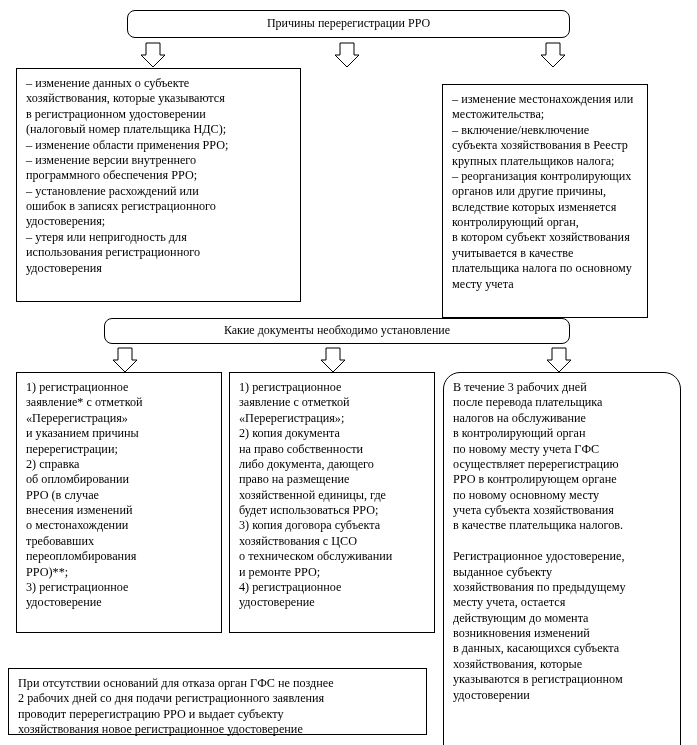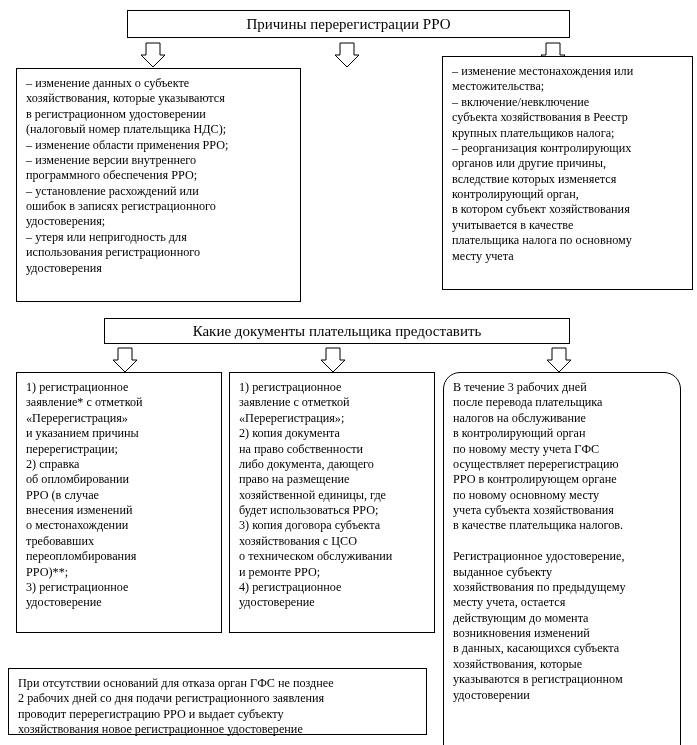--- a/index.html
+++ b/index.html
@@ -23,25 +23,26 @@
     box-sizing: border-box;
     border: 1px solid #000000;
     background: #ffffff;
     font-size: 12.2px;
     line-height: 1.26;
     padding: 7px 9px;
     white-space: pre-line;
   }
   .header-box {
     text-align: center;
-    font-size: 15px;
+    font-size: 12px;
     padding: 5px 8px;
     display: flex;
     align-items: center;
     justify-content: center;
+    border-radius: 8px;
   }
   .arrow {
     position: absolute;
     width: 26px;
     height: 26px;
   }
   .arrow svg {
     display: block;
   }
   .col-text {
@@ -79,35 +80,35 @@
 – изменение версии внутреннего
 программного обеспечения РРО;
 – установление расхождений или
 ошибок в записях регистрационного
 удостоверения;
 – утеря или непригодность для
 использования регистрационного
 удостоверения</div>
 
 
-  <div class="box col-text" style="left:442px; top:56px; width:251px; height:234px;">– изменение местонахождения или
+  <div class="box col-text" style="left:442px; top:84px; width:206px; height:234px;">– изменение местонахождения или
 местожительства;
 – включение/невключение
 субъекта хозяйствования в Реестр
 крупных плательщиков налога;
 – реорганизация контролирующих
 органов или другие причины,
 вследствие которых изменяется
 контролирующий орган,
 в котором субъект хозяйствования
 учитывается в качестве
 плательщика налога по основному
 месту учета</div>
 
-  <div class="box header-box" style="left:104px; top:318px; width:466px; height:26px;">Какие документы плательщика предоставить</div>
+  <div class="box header-box" style="left:104px; top:318px; width:466px; height:26px;">Какие документы необходимо установление</div>
 
   <div class="arrow" style="left:112px; top:347px;">
     <svg width="26" height="26" viewBox="0 0 26 26">
       <polygon points="6,1 20,1 20,13 25,13 13,25 1,13 6,13" fill="#ffffff" stroke="#000000" stroke-width="1"></polygon>
     </svg>
   </div>
   <div class="arrow" style="left:320px; top:347px;">
     <svg width="26" height="26" viewBox="0 0 26 26">
       <polygon points="6,1 20,1 20,13 25,13 13,25 1,13 6,13" fill="#ffffff" stroke="#000000" stroke-width="1"></polygon>
     </svg>

